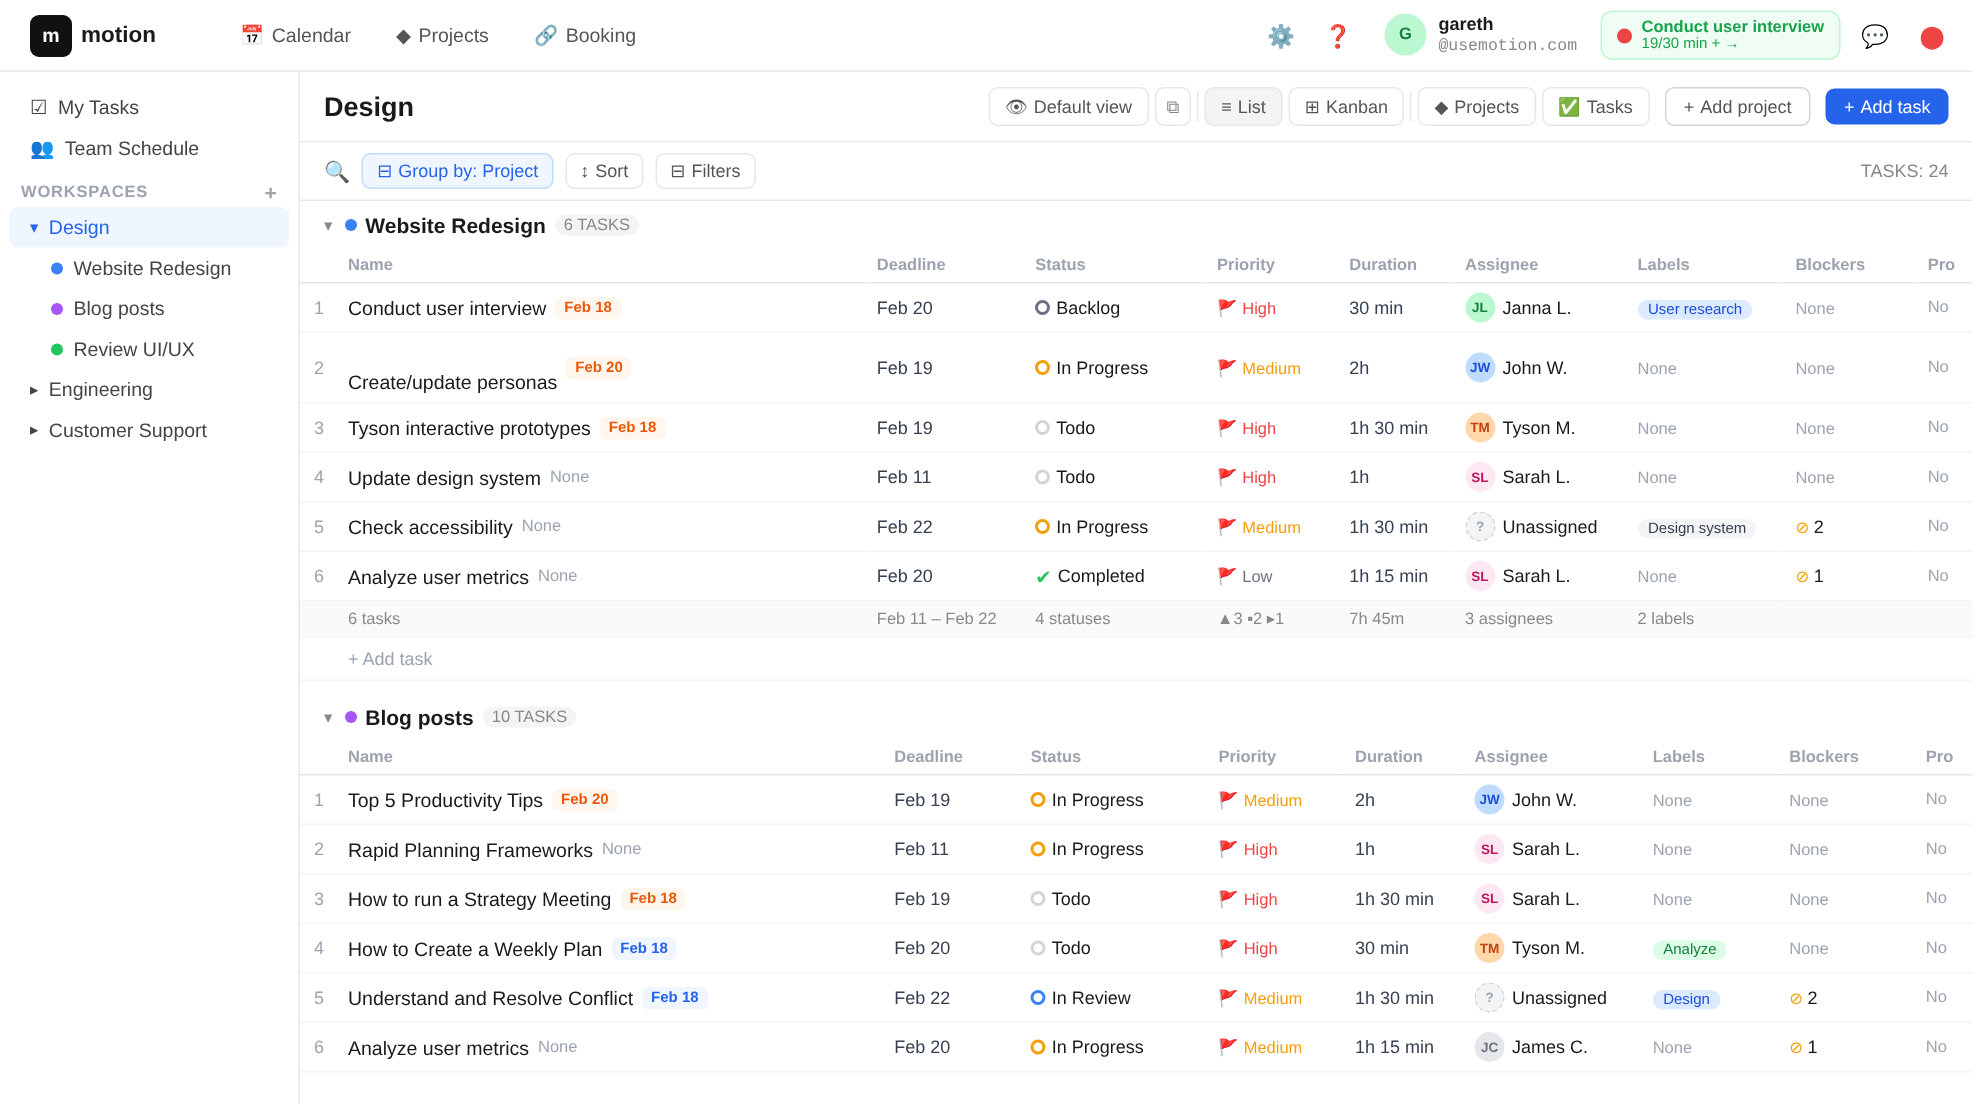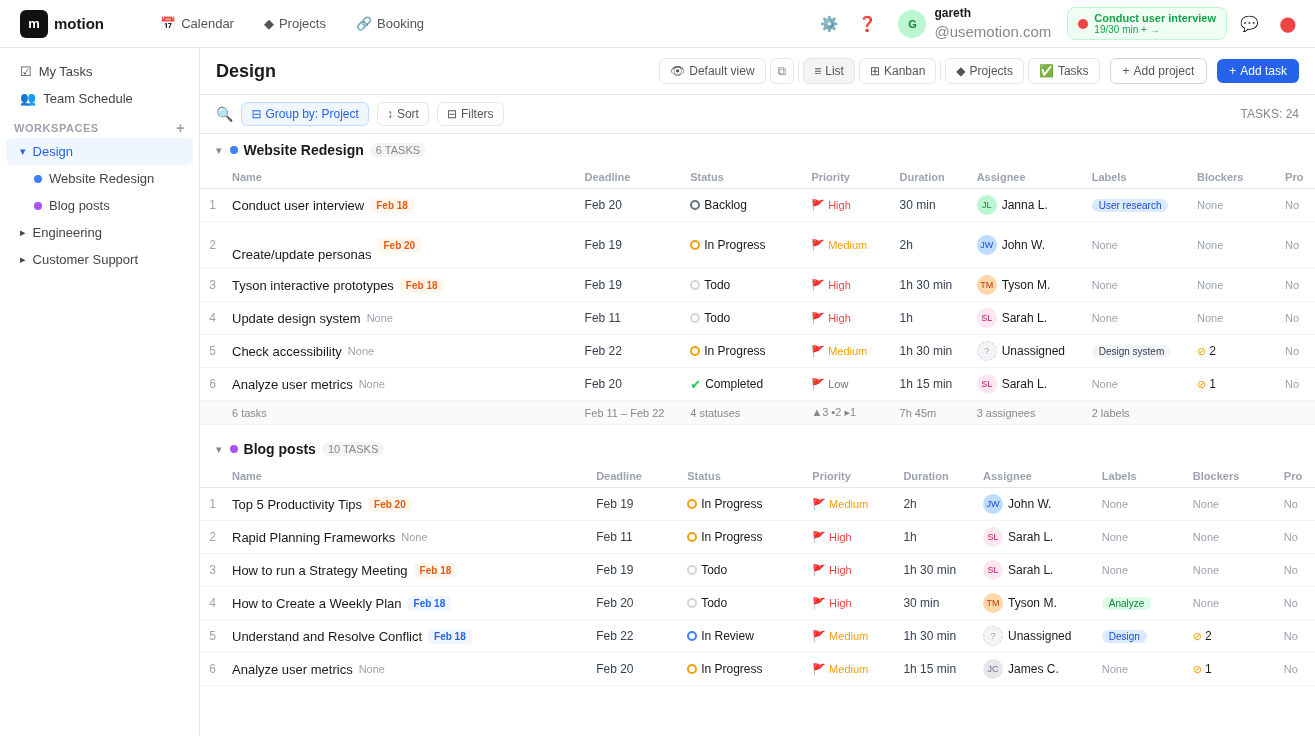--- a/index.html
+++ b/index.html
@@ -12,21 +12,21 @@
     .brand-name { font-weight: 600; font-size: 15px; }
     .nav-tabs { display: flex; gap: 2px; }
     .nav-tab { display: flex; align-items: center; gap: 5px; padding: 6px 14px; border-radius: 6px; cursor: pointer; font-size: 13px; color: #555; }
     .nav-spacer { flex: 1; }
     .nav-icons { display: flex; align-items: center; gap: 8px; }
     .nav-icon-btn { width: 30px; height: 30px; display: flex; align-items: center; justify-content: center; border-radius: 6px; cursor: pointer; color: #666; font-size: 15px; }
     .user-info { display: flex; align-items: center; gap: 8px; padding: 0 8px; }
     .user-avatar { width: 28px; height: 28px; border-radius: 50%; background: #d1d5db; display: flex; align-items: center; justify-content: center; font-size: 11px; font-weight: 600; color: #555; overflow: hidden; }
     .user-details { font-size: 12px; line-height: 1.3; }
     .user-name { font-weight: 600; }
-    .user-email { color: #888; font-size: 15px; }
+    .user-email { color: #888; font-size: 11px; font-family: Liberation Mono, monospace; }
     .call-banner { background: #f0fdf4; border: 1px solid #bbf7d0; border-radius: 8px; padding: 4px 10px; font-size: 11px; color: #16a34a; display: flex; align-items: center; gap: 6px; }
     .call-banner-red { width: 10px; height: 10px; background: #ef4444; border-radius: 50%; }
 
     
     .main-layout { display: flex; flex: 1; overflow: hidden; }
 
     
     .sidebar { width: 200px; border-right: 1px solid #e5e7eb; display: flex; flex-direction: column; padding: 10px 0; flex-shrink: 0; overflow-y: auto; }
     .sidebar-item { display: flex; align-items: center; gap: 7px; padding: 6px 14px; cursor: pointer; color: #444; font-size: 13px; border-radius: 6px; margin: 0 6px; }
     .sidebar-item.active { background: #eff6ff; color: #2563eb; }
@@ -86,21 +86,21 @@
     .checkmark { color: #22c55e; font-size: 13px; }
 
     
     .priority-high { color: #ef4444; }
     .priority-medium { color: #f59e0b; }
     .priority-low { color: #6b7280; }
     .flag { font-size: 11px; }
 
     
     .assignee-cell { display: flex; align-items: center; gap: 5px; }
-    .mini-avatar { width: 20px; height: 20px; border-radius: 50%; font-size: 9px; font-weight: 400; display: flex; align-items: center; justify-content: center; flex-shrink: 0; }
+    .mini-avatar { width: 20px; height: 20px; border-radius: 50%; font-size: 9px; font-weight: 700; display: flex; align-items: center; justify-content: center; flex-shrink: 0; }
     .av-green { background: #bbf7d0; color: #15803d; }
     .av-blue { background: #bfdbfe; color: #1d4ed8; }
     .av-orange { background: #fed7aa; color: #c2410c; }
     .av-pink { background: #fce7f3; color: #be185d; }
     .av-gray { background: #e5e7eb; color: #6b7280; }
     .av-unassigned { background: #f3f4f6; color: #9ca3af; border: 1px dashed #d1d5db; }
 
     
     .label-chip { font-size: 10px; padding: 1px 7px; border-radius: 10px; font-weight: 500; }
     .lc-blue { background: #dbeafe; color: #1d4ed8; }
@@ -185,20 +185,24 @@
       <span style="font-size:11px;">▾</span>
       <span>Design</span>
     </div>
     <div class="sidebar-item sidebar-child">
       <span class="dot dot-blue"></span>
       <span>Website Redesign</span>
     </div>
     <div class="sidebar-item sidebar-child">
       <span class="dot dot-purple"></span>
       <span>Blog posts</span>
+    </div>
+    <div class="sidebar-item sidebar-child">
+      <span class="dot dot-green"></span>
+      <span>Review UI/UX</span>
     </div>
     <div class="sidebar-item">
       <span style="font-size:11px;">▸</span>
       <span>Engineering</span>
     </div>
     <div class="sidebar-item">
       <span style="font-size:11px;">▸</span>
       <span>Customer Support</span>
     </div>
     <div style="position:absolute;right:8px;top:50%;transform:translateY(-50%);"></div>
@@ -468,20 +472,24 @@
       <td>6 tasks</td>
       <td>Feb 11 – Feb 22</td>
       <td>4 statuses</td>
       <td>▲3 ▪2 ▸1</td>
       <td>7h 45m</td>
       <td>3 assignees</td>
       <td>2 labels</td>
       <td></td>
       <td></td>
     </tr>
+              <tr class="add-task-row">
+                <td></td>
+                <td colspan="9"><span>+</span> Add task</td>
+              </tr>
             </tbody>
         </table>
       </div>
 
       <div class="project-section">
         <div class="project-header">
           <span class="chevron collapse-btn">▾</span>
           <span class="dot dot-purple"></span>
           <span class="project-title">Blog posts</span>
           <span class="project-badge">10 TASKS</span>

